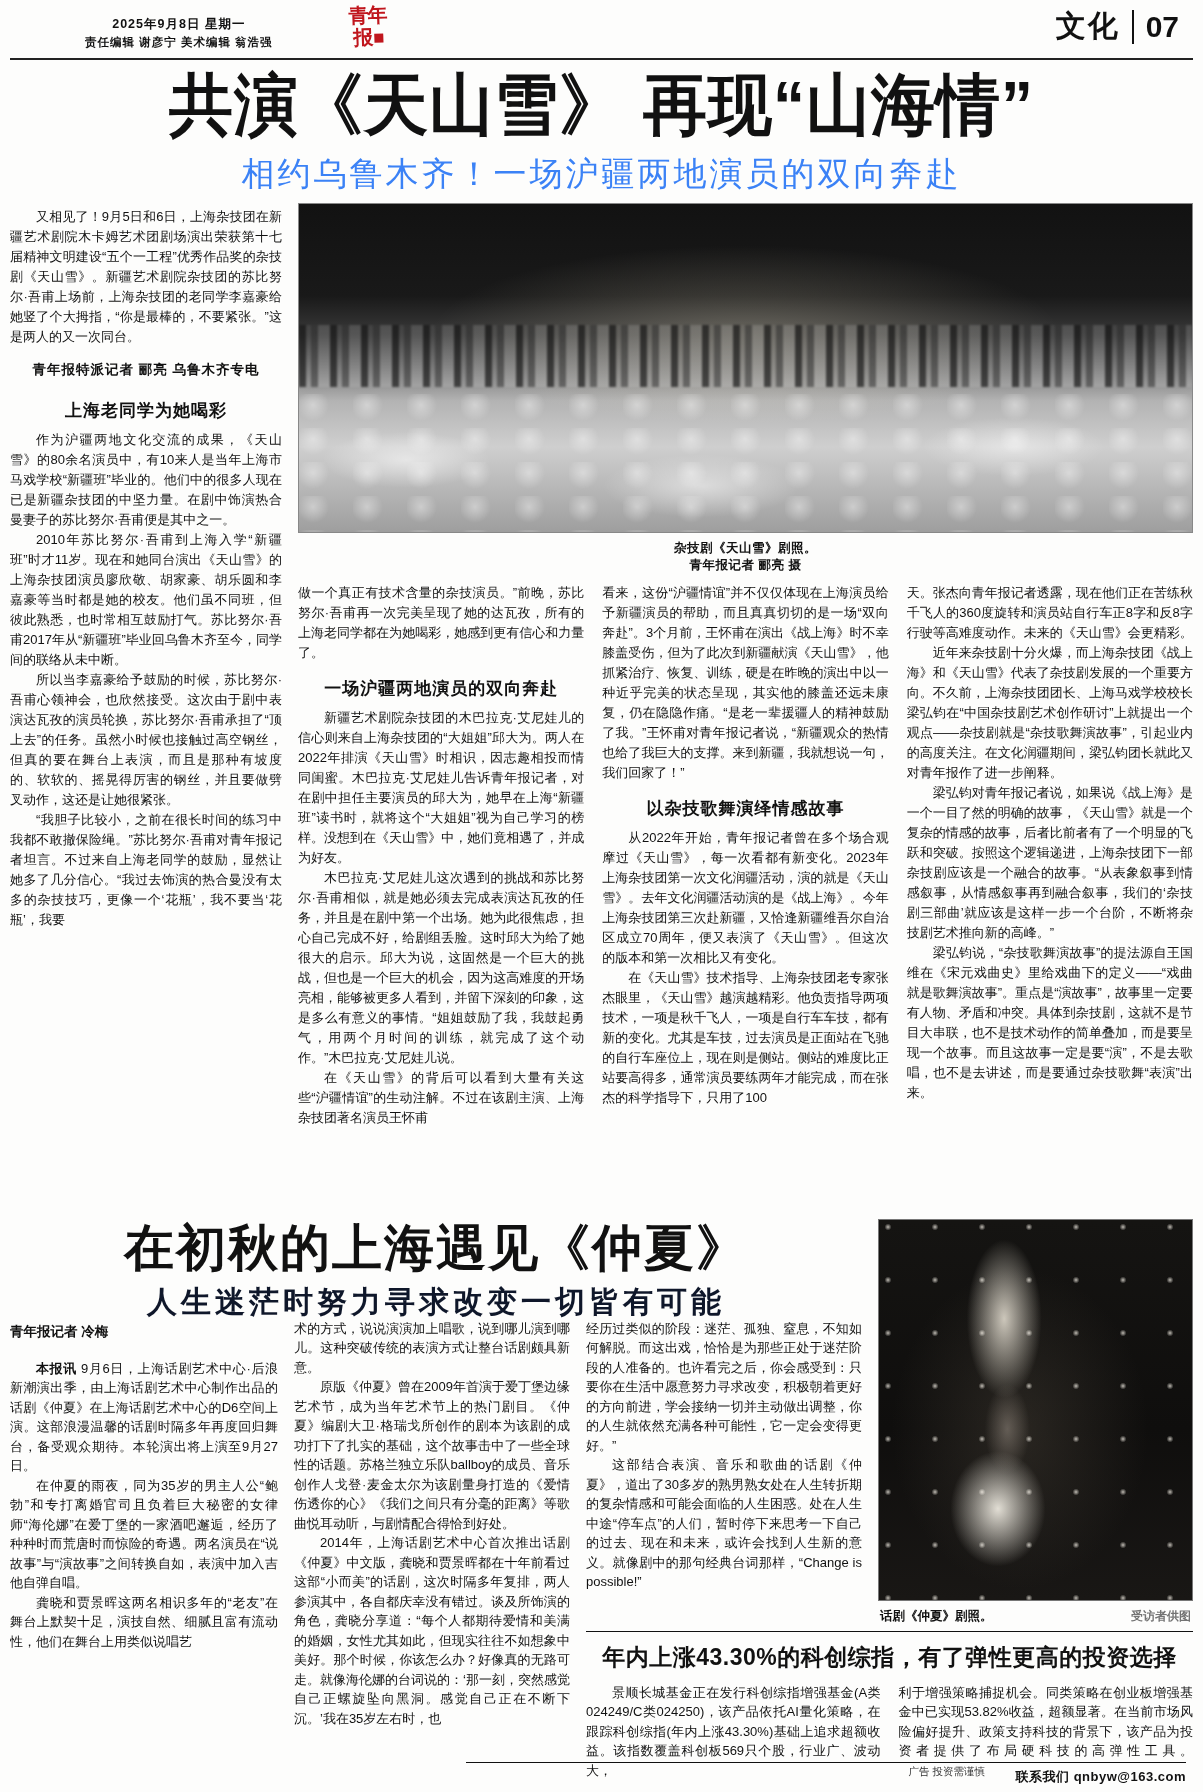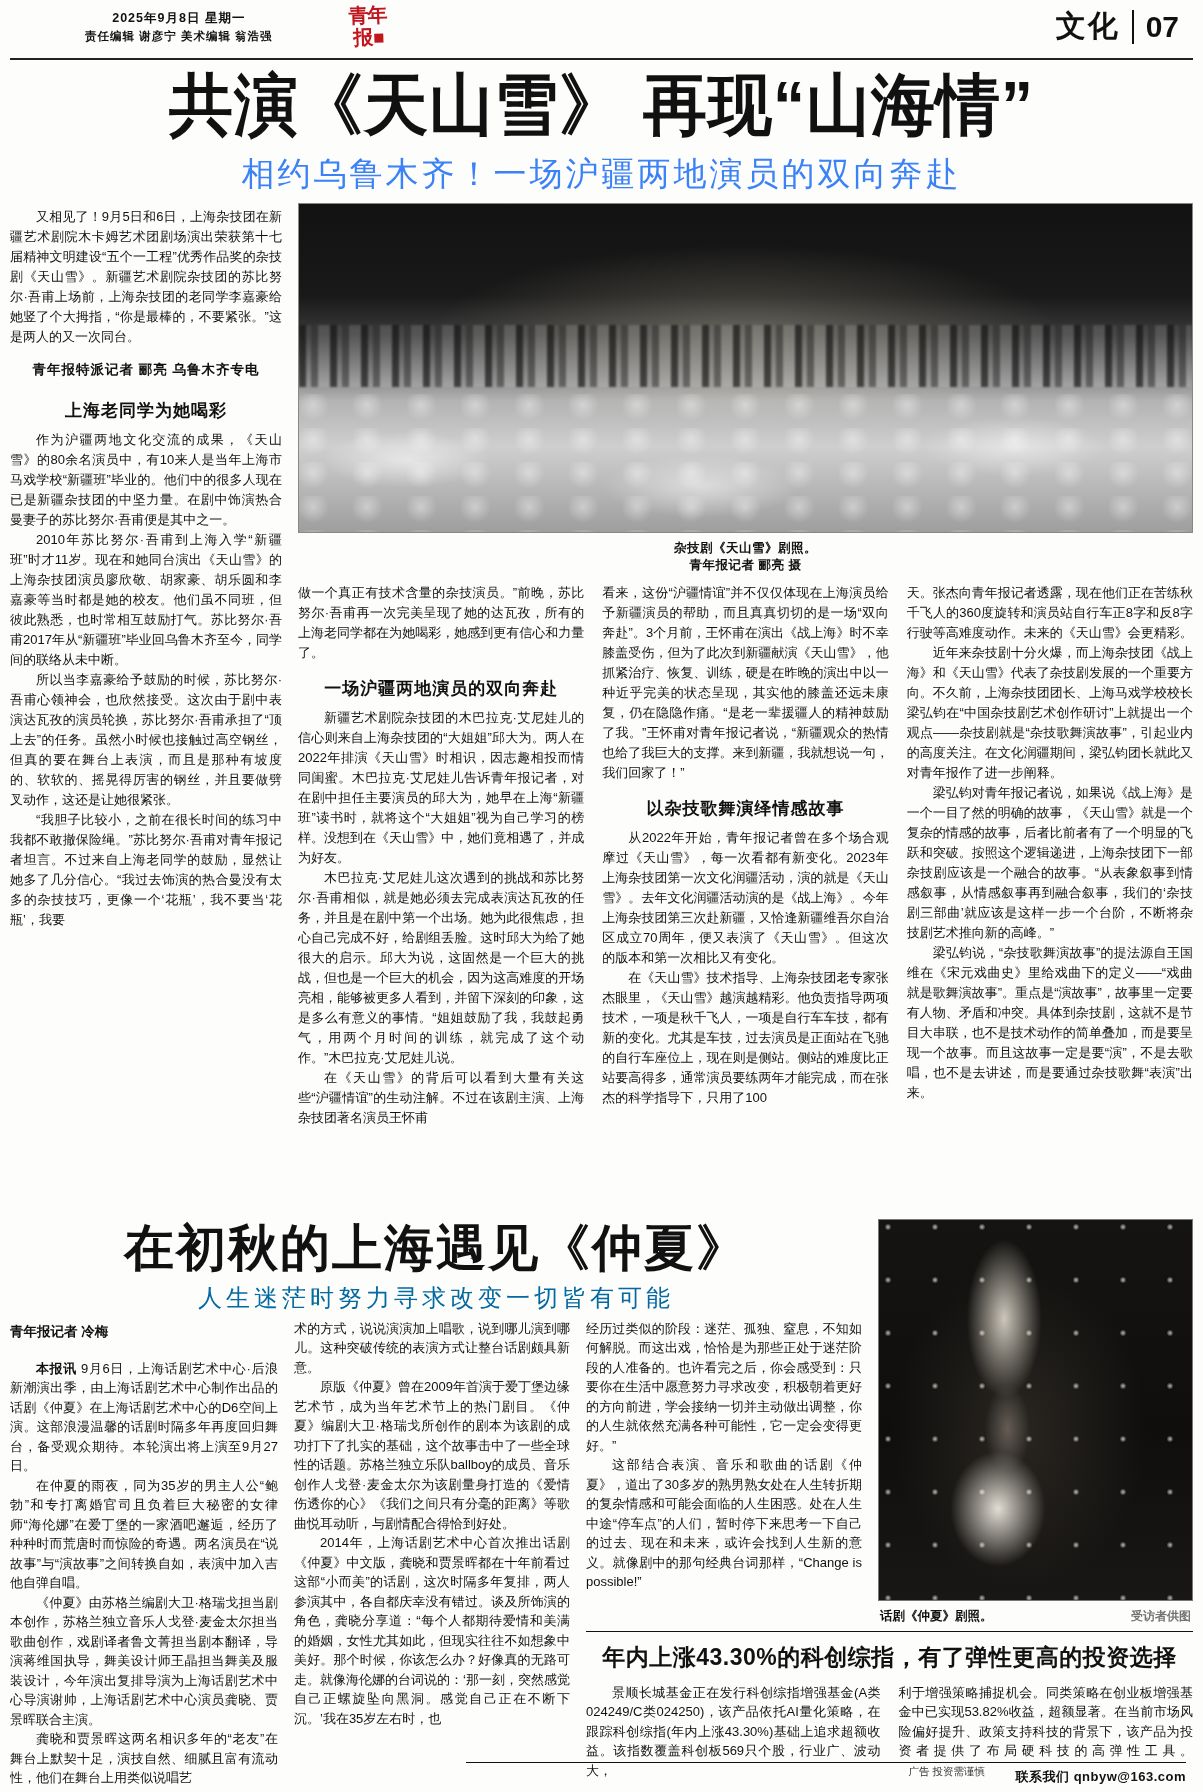--- a/index.html
+++ b/index.html
@@ -3,21 +3,21 @@
 <meta charset="utf-8">
 <style>
   html,body{margin:0;padding:0;background:#e9e9e9;}
   .page{
     position:relative;width:1203px;height:1792px;margin:0 auto;background:#fdfdfc;
     font-family:"Liberation Sans",sans-serif;color:#111;overflow:hidden;
     box-sizing:border-box;padding:0 10px;
   }
   
   .masthead{position:relative;height:58px;border-bottom:2px solid #222;}
-  .mast-left{position:absolute;left:75px;top:9px;text-align:center;line-height:1.55;}
+  .mast-left{position:absolute;left:75px;top:15px;text-align:center;line-height:1.55;}
   .date-line{font-size:12.5px;font-weight:bold;letter-spacing:1px;}
   .editors-line{font-size:11.5px;font-weight:bold;letter-spacing:1px;}
   .logo{
     position:absolute;left:330px;top:4px;width:56px;height:48px;color:#c0161d;
     font-weight:900;font-size:20px;line-height:22px;text-align:center;
     transform:rotate(-2deg);letter-spacing:-1px;
   }
   .logo .seal{display:inline-block;width:9px;height:9px;background:#c0161d;vertical-align:middle;margin-left:2px;}
   .mast-right{position:absolute;right:14px;top:6px;display:flex;align-items:center;gap:12px;}
   .section-name{font-size:30px;font-weight:900;letter-spacing:2px;}
@@ -71,21 +71,21 @@
     display:grid;height:100%;column-gap:16px;
     grid-template-columns:268px 276px 276px 1fr;
     grid-template-rows:100px 308px 1fr;
     grid-template-areas:
       "hd hd hd ph"
       "c1 c2 c3 ph"
       "c1 c2 ad ad";
   }
   .a2-hd{grid-area:hd;text-align:center;overflow:hidden;}
   .a2-title{margin:2px 0 0;font-size:50px;font-weight:900;letter-spacing:2px;line-height:1.1;}
-  .a2-subtitle{margin:6px 0 0;font-size:24px;font-weight:400;letter-spacing:4px;color:#0369a1;}
+  .a2-subtitle{margin:6px 0 0;font-size:30px;font-weight:700;letter-spacing:4px;color:#0f172a;}
   .a2-c{overflow:hidden;}
   .a2-c1{grid-area:c1;}
   .a2-c2{grid-area:c2;}
   .a2-c3{grid-area:c3;}
   .byline2{font-size:13.5px;font-weight:bold;margin:4px 0 18px;}
   .a2 .bodytxt p{line-height:19.5px;}
   .lead-label{font-weight:bold;}
   .a2-ph{grid-area:ph;display:flex;flex-direction:column;overflow:hidden;}
   .photo2{
     position:relative;flex:1;overflow:hidden;border:1px solid #777;box-sizing:border-box;
@@ -195,21 +195,20 @@
 
       <div class="a2-hd">
         <h1 class="a2-title">在初秋的上海遇见《仲夏》</h1>
         <h2 class="a2-subtitle">人生迷茫时努力寻求改变一切皆有可能</h2>
       </div>
 
       <div class="a2-c a2-c1 bodytxt">
         <div class="byline2">青年报记者 冷梅</div>
         <p><span class="lead-label">本报讯</span><span> 9月6日，上海话剧艺术中心·后浪新潮演出季，由上海话剧艺术中心制作出品的话剧《仲夏》在上海话剧艺术中心的D6空间上演。这部浪漫温馨的话剧时隔多年再度回归舞台，备受观众期待。本轮演出将上演至9月27日。</span></p>
         <p>在仲夏的雨夜，同为35岁的男主人公“鲍勃”和专打离婚官司且负着巨大秘密的女律师“海伦娜”在爱丁堡的一家酒吧邂逅，经历了种种时而荒唐时而惊险的奇遇。两名演员在“说故事”与“演故事”之间转换自如，表演中加入吉他自弹自唱。</p>
-        <p>《仲夏》由苏格兰编剧大卫·格瑞戈担当剧本创作，苏格兰独立音乐人戈登·麦金太尔担当歌曲创作，戏剧译者鲁文菁担当剧本翻译，导演蒋维国执导，舞美设计师王晶担当舞美及服装设计，今年演出复排导演为上海话剧艺术中心导演谢帅，上海话剧艺术中心演员龚晓、贾景晖联合主演。</p>
         <p>龚晓和贾景晖这两名相识多年的“老友”在舞台上默契十足，演技自然、细腻且富有流动性，他们在舞台上用类似说唱艺</p>
       </div>
 
       <div class="a2-c a2-c2 bodytxt">
         <p class="cont">术的方式，说说演演加上唱歌，说到哪儿演到哪儿。这种突破传统的表演方式让整台话剧颇具新意。</p>
         <p>原版《仲夏》曾在2009年首演于爱丁堡边缘艺术节，成为当年艺术节上的热门剧目。《仲夏》编剧大卫·格瑞戈所创作的剧本为该剧的成功打下了扎实的基础，这个故事击中了一些全球性的话题。苏格兰独立乐队ballboy的成员、音乐创作人戈登·麦金太尔为该剧量身打造的《爱情伤透你的心》《我们之间只有分毫的距离》等歌曲悦耳动听，与剧情配合得恰到好处。</p>
         <p>2014年，上海话剧艺术中心首次推出话剧《仲夏》中文版，龚晓和贾景晖都在十年前看过这部“小而美”的话剧，这次时隔多年复排，两人参演其中，各自都庆幸没有错过。谈及所饰演的角色，龚晓分享道：“每个人都期待爱情和美满的婚姻，女性尤其如此，但现实往往不如想象中美好。那个时候，你该怎么办？好像真的无路可走。就像海伦娜的台词说的：‘那一刻，突然感觉自己正螺旋坠向黑洞。感觉自己正在不断下沉。’我在35岁左右时，也</p>
       </div>
 
       <div class="a2-c a2-c3 bodytxt">

